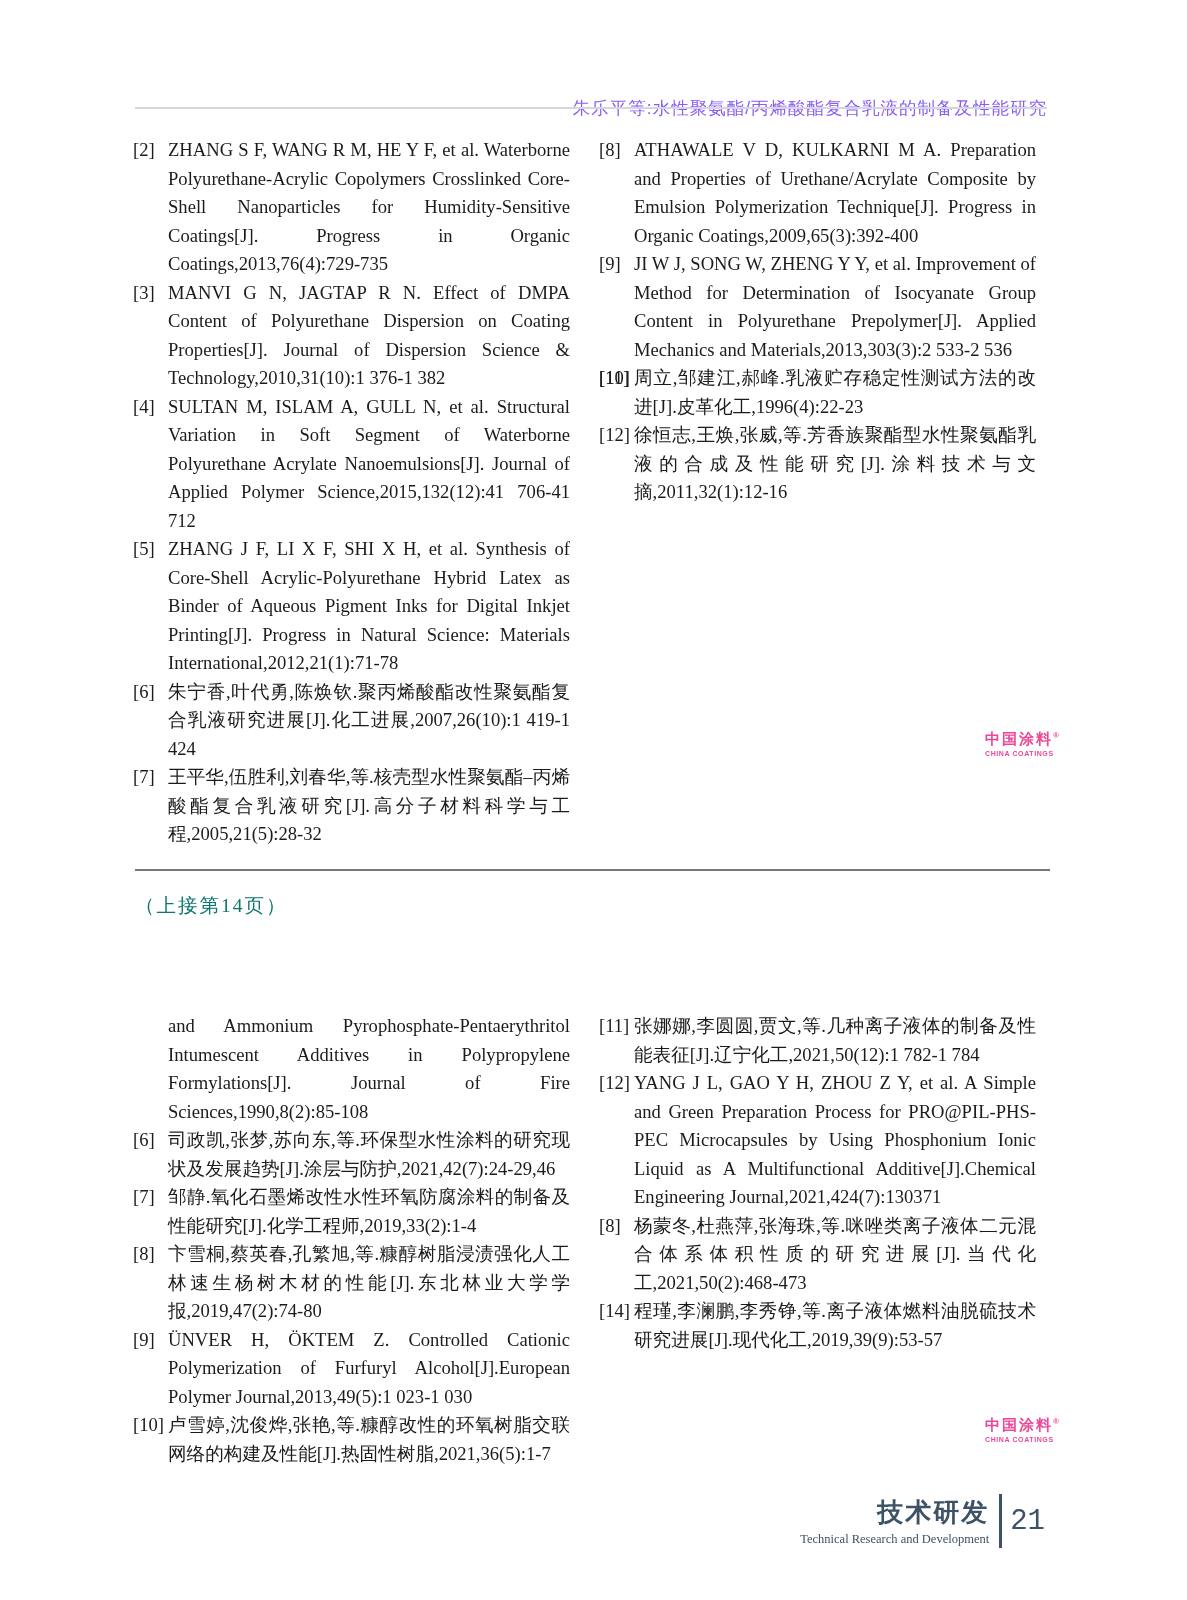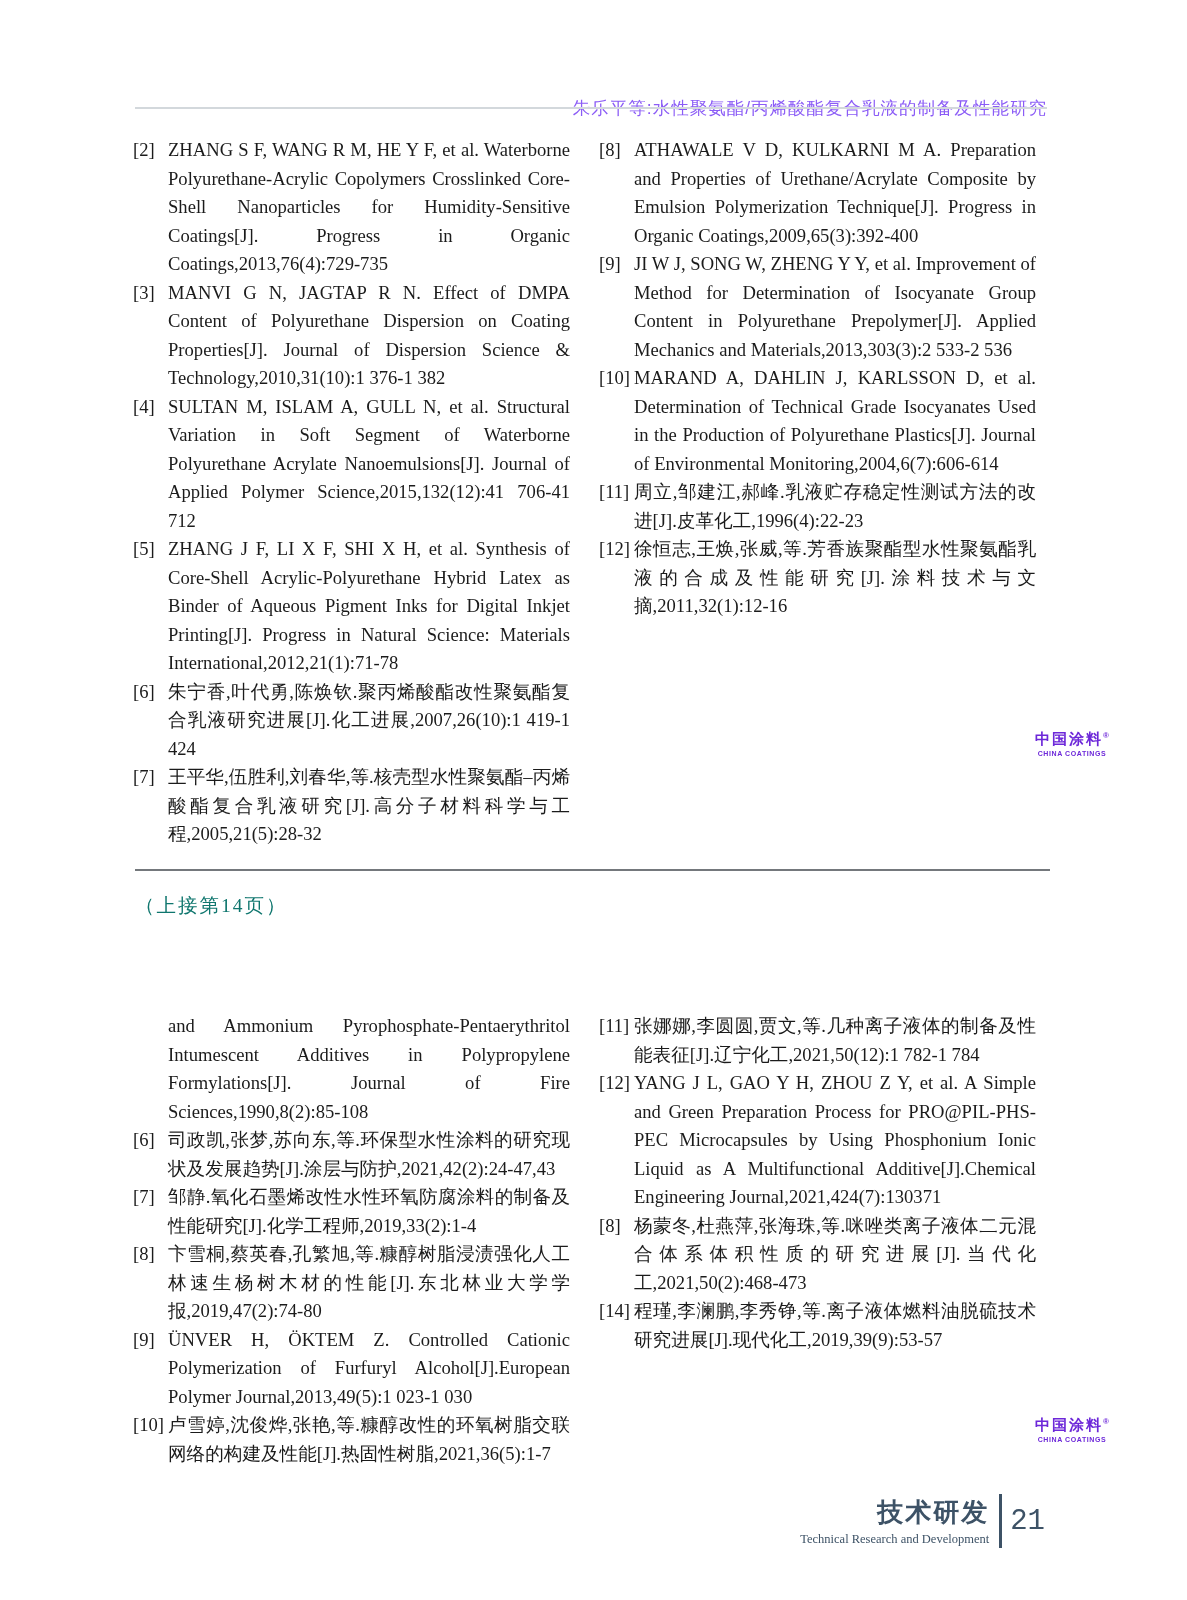--- a/index.html
+++ b/index.html
@@ -12,22 +12,22 @@
         color:#1b1b1b;}
   .col-s1-left{left:133px;top:136px;}
   .col-s1-right{left:599px;top:136px;}
   .col-s2-left{left:133px;top:1012px;}
   .col-s2-right{left:599px;top:1012px;}
   .ref{position:relative;padding-left:35px;}
   .ref-num{position:absolute;left:0;top:0;}
   .mid-rule{position:absolute;top:869px;left:135px;width:915px;height:2px;background:#74787c;}
   .continuation-note{position:absolute;top:892px;left:135px;font-size:19.5px;color:#0f766e;
         letter-spacing:2px;}
-  .logo{position:absolute;width:86px;text-align:center;color:#6d28d9;
-        font-family:"Liberation Sans","DejaVu Sans",sans-serif;margin-left:44px;}
+  .logo{position:absolute;width:86px;color:#ec4899;
+        font-family:"Liberation Sans","DejaVu Sans",sans-serif;}
   .logo-1{left:985px;top:730px;}
   .logo-2{left:985px;top:1416px;}
   .logo-cn{font-size:15px;font-weight:bold;letter-spacing:2px;white-space:nowrap;}
   .logo-reg{font-size:8px;vertical-align:super;letter-spacing:0;}
   .logo-en{font-size:7px;font-weight:bold;letter-spacing:0.6px;margin-top:1px;white-space:nowrap;}
   .footer{position:absolute;top:1494px;right:142px;display:flex;align-items:center;color:#3d5266;}
   .footer-left{display:flex;flex-direction:column;align-items:flex-end;}
   .footer-cn{font-size:26px;font-weight:bold;letter-spacing:2px;
         font-family:"Liberation Sans","DejaVu Sans",sans-serif;}
   .footer-en{font-size:12.5px;margin-top:2px;font-family:"Liberation Serif","DejaVu Serif",serif;margin-left:40px;}
@@ -74,21 +74,20 @@
     <div class="ref">
       <span class="ref-num">[8]</span>
       <span>ATHAWALE V D, KULKARNI M A. Preparation and Properties of Urethane/Acrylate Composite by Emulsion Polymerization Technique[J]. Progress in Organic Coatings,2009,65(3):392-400</span>
     </div>
     <div class="ref">
       <span class="ref-num">[9]</span>
       <span>JI W J, SONG W, ZHENG Y Y, et al. Improvement of Method for Determination of Isocyanate Group Content in Polyurethane Prepolymer[J]. Applied Mechanics and Materials,2013,303(3):2 533-2 536</span>
     </div>
     <div class="ref">
       <span class="ref-num">[10]</span>
-      <span>MARAND A, DAHLIN J, KARLSSON D, et al. Determination of Technical Grade Isocyanates Used in the Production of Polyurethane Plastics[J]. Journal of Environmental Monitoring,2004,6(7):606-614</span>
     </div>
     <div class="ref">
       <span class="ref-num">[11]</span>
       <span>周立,邹建江,郝峰.乳液贮存稳定性测试方法的改进[J].皮革化工,1996(4):22-23</span>
     </div>
     <div class="ref">
       <span class="ref-num">[12]</span>
       <span>徐恒志,王焕,张威,等.芳香族聚酯型水性聚氨酯乳液的合成及性能研究[J].涂料技术与文摘,2011,32(1):12-16</span>
     </div>
   </div>
@@ -101,21 +100,21 @@
   <div class="mid-rule"></div>
   <div class="continuation-note">（上接第14页）</div>
 
   <div class="col col-s2-left">
     <div class="ref">
       <span class="ref-num"></span>
       <span>and Ammonium Pyrophosphate-Pentaerythritol Intumescent Additives in Polypropylene Formylations[J]. Journal of Fire Sciences,1990,8(2):85-108</span>
     </div>
     <div class="ref">
       <span class="ref-num">[6]</span>
-      <span>司政凯,张梦,苏向东,等.环保型水性涂料的研究现状及发展趋势[J].涂层与防护,2021,42(2):24-47,43</span>
+      <span>司政凯,张梦,苏向东,等.环保型水性涂料的研究现状及发展趋势[J].涂层与防护,2021,42(7):24-29,46</span>
     </div>
     <div class="ref">
       <span class="ref-num">[7]</span>
       <span>邹静.氧化石墨烯改性水性环氧防腐涂料的制备及性能研究[J].化学工程师,2019,33(2):1-4</span>
     </div>
     <div class="ref">
       <span class="ref-num">[8]</span>
       <span>卞雪桐,蔡英春,孔繁旭,等.糠醇树脂浸渍强化人工林速生杨树木材的性能[J].东北林业大学学报,2019,47(2):74-80</span>
     </div>
     <div class="ref">

